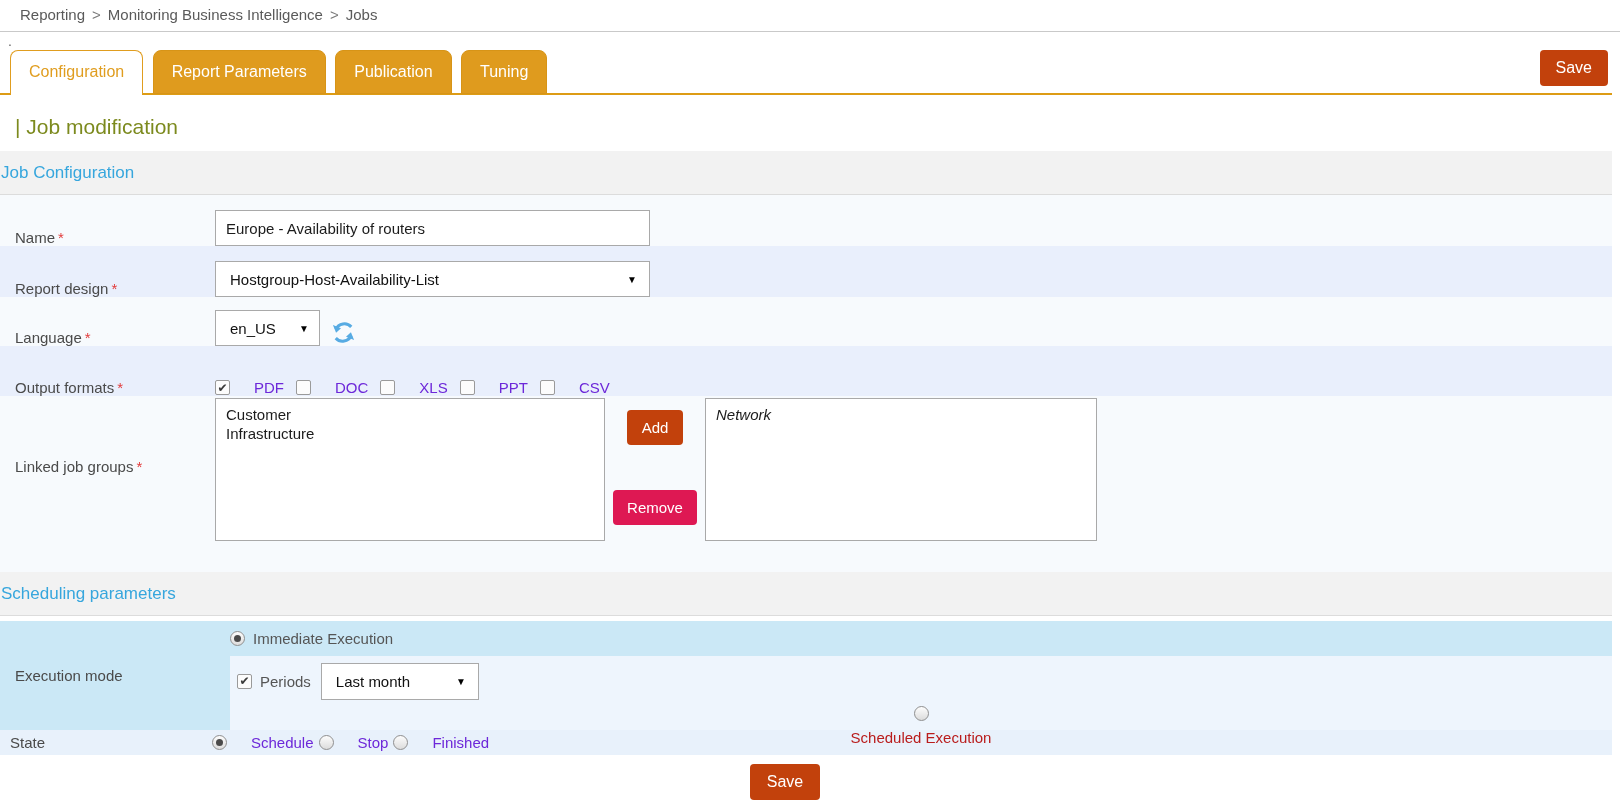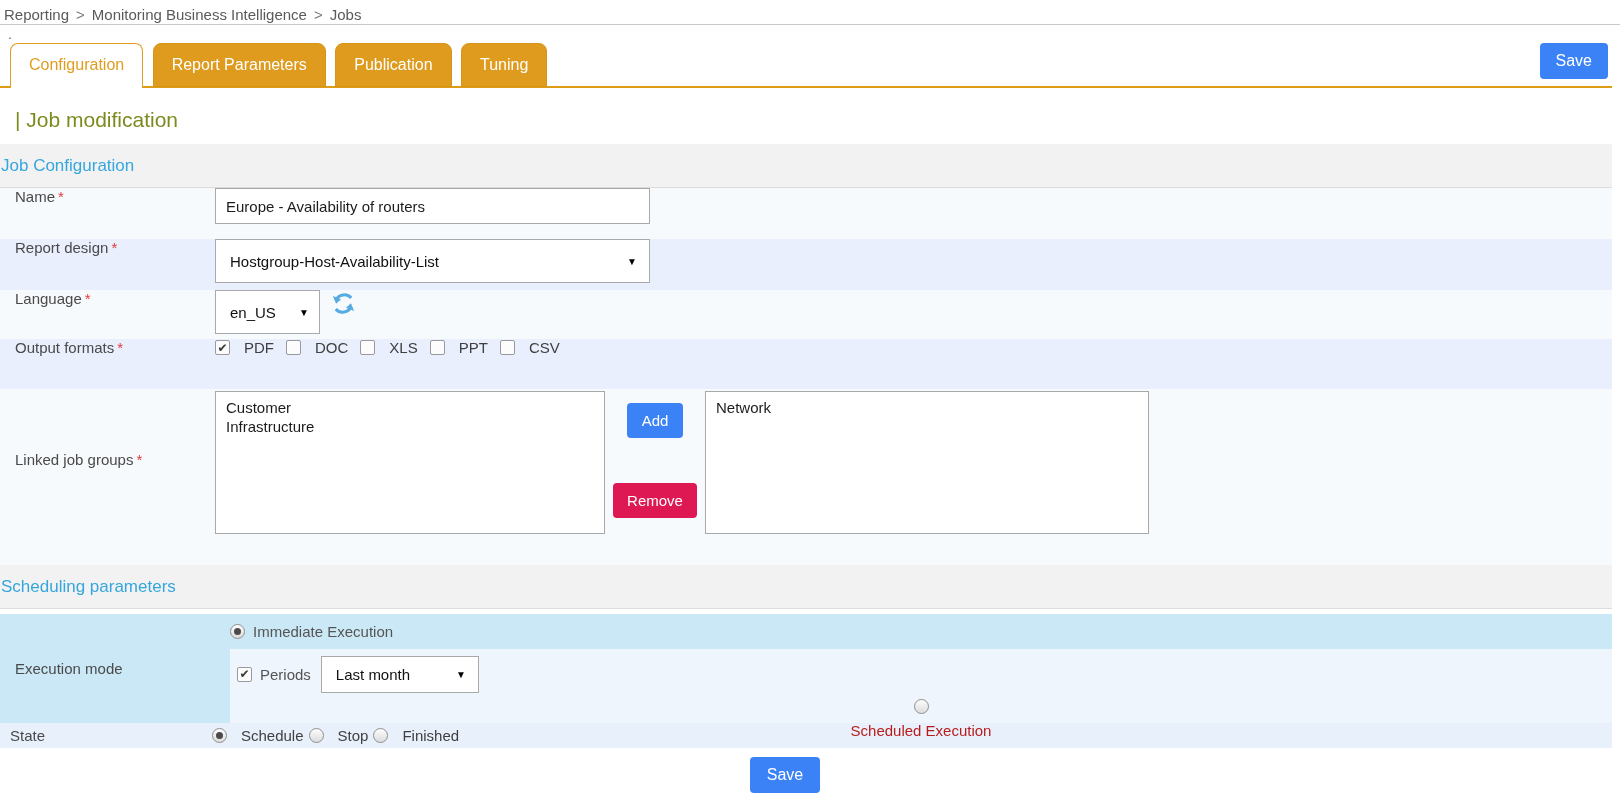--- a/index.html
+++ b/index.html
@@ -1,87 +1,87 @@
 <!DOCTYPE html>
 <html><head>
 <meta charset="utf-8">
 <style>
   * { margin:0; padding:0; box-sizing:border-box; }
   html,body { width:1620px; height:808px; background:#fff; overflow:hidden;
               font-family:"Liberation Sans", sans-serif; color:#4a4a4a; }
 
   
-  .breadcrumb { height:25px; padding:6px 0 0 4px; font-size:15px; color:#5a5a5a;
+  .breadcrumb { height:32px; padding:6px 0 0 20px; font-size:15px; color:#5a5a5a;
                 border-bottom:1px solid #c9c9c9; }
   .breadcrumb .sep { margin:0 7px; color:#7a7a7a; }
   .dot-line { height:18px; padding:4px 0 0 8px; font-size:14px; color:#666; line-height:10px; }
 
   
   .tabbar { position:relative; height:45px; width:1612px; padding-left:10px; }
   .tab-underline { position:absolute; left:0; bottom:0; width:1612px; height:2px;
                    background:#dd9c15; z-index:0; }
   .tab { position:relative; display:inline-block; height:44px; line-height:42px;
          padding:0 18px; margin-right:5px; font-size:16px; vertical-align:bottom;
          border-radius:8px 8px 0 0; cursor:pointer; z-index:1; }
   .tab.inactive { background:#df9b1e; color:#fff; border:1px solid #d79417; }
   .tab.active { background:#fff; color:#e09d1f; border:1px solid #e09d1f; border-bottom:none;
                 z-index:2; }
   .tab.active::after { content:""; position:absolute; left:0; right:0; bottom:-2px; height:3px;
                        background:#fff; }
   .btn { display:inline-block; border:none; border-radius:4px; color:#fff; cursor:pointer;
          font-family:"Liberation Sans", sans-serif; text-align:center; }
-  .btn-green { background:#3b82f6; }
+  .btn-green { background:#c2410c; }
   .btn-red { background:#de1853; }
   .save-top { position:absolute; right:4px; top:0; height:36px; padding:0 16px;
               font-size:16px; line-height:36px; }
 
   
   .page-title { margin:20px 0 12px 15px; font-size:21px; color:#7c8a1e; font-weight:normal; }
   .section-band { width:1612px; height:44px; line-height:44px; padding-left:1px;
                   background:#f2f2f2; border-bottom:1px solid #dcdcdc;
                   font-size:17px; color:#36a6dd; }
 
   
-  .form-row { display:flex; width:1612px; align-items:flex-start; }
+  .form-row { display:flex; width:1612px; align-items:flex-end; }
   .row-light { background:#f7fafd; }
   .row-blue  { background:#e9effc; }
   .row-label { width:215px; padding-left:15px; flex:none; font-size:15px; color:#4a4a4a; }
   .req { color:#e23b3b; margin-left:3px; }
   .h51 { height:51px; } .h49 { height:49px; } .h42 { height:50px; }
 
   .text-input { width:435px; height:36px; border:1px solid #a9a9a9; background:#fff;
                 padding:0 10px; font-size:15px; color:#1c1c1c;
                 font-family:"Liberation Sans", sans-serif; }
-  .select { display:inline-flex; align-items:center; height:44px; border:1px solid #a9a9a9;
+  .select { display:inline-flex; align-items:center; height:36px; border:1px solid #a9a9a9;
             background:#fff; font-size:15px; color:#111; cursor:pointer; }
   .select .arrow { margin-left:auto; font-size:10px; color:#000; }
   .sel-report { width:435px; padding:0 12px 0 14px; }
   .sel-lang { width:105px; padding:0 10px 0 14px;gap:12px; }
   .sel-period { width:158px; height:37px; padding:0 12px 0 14px; }
 
   .refresh-wrap { margin-left:10px; display:inline-flex; align-items:center; cursor:pointer; }
 
   
   .cb { width:15px; height:15px; flex:none; border:1px solid #9a9a9a; border-radius:2px;
         background:#fcfcfc; display:inline-flex; align-items:center; justify-content:center;
         cursor:pointer; }
   .cb.checked::before { content:"\2714"; font-size:12px; color:#3a3a3a; line-height:1; }
   .radio { width:15px; height:15px; flex:none; border:1px solid #8f8f8f; border-radius:50%;
            background:linear-gradient(#fdfdfd,#dcdcdc); display:inline-flex; align-items:center;
            justify-content:center; cursor:pointer; }
   .radio.checked::before { content:""; width:7px; height:7px; border-radius:50%; background:#4a4a4a; }
-  .opt { display:inline-flex; align-items:center; gap:14px; font-size:15px; color:#404040;
+  .opt { display:inline-flex; align-items:center; gap:24px; font-size:15px; color:#6d28d9;
          margin-right:12px; }
 
   
   .row-linked { height:176px; align-items:flex-start; }
   .row-linked .row-label { margin-top:62px; }
   .listbox { height:143px; margin-top:2px; border:1px solid #a9a9a9; background:#fff;
              padding:6px 10px; font-size:15px; color:#1c1c1c; overflow:auto; }
-  .lb-left { width:390px; } .lb-right { width:444px; }
+  .lb-left { width:390px; } .lb-right { width:392px;font-style:italic; }
   .listbox .option { line-height:19px; cursor:pointer; }
   .transfer-col { width:100px; flex:none; display:flex; flex-direction:column;
                   align-items:center; }
   .btn-add { margin-top:14px; padding:9px 15px; font-size:15px; }
   .btn-remove { margin-top:45px; padding:9px 14px; font-size:15px; }
 
   
   .exec-block { display:flex; width:1612px; margin-top:5px; }
   .exec-label { width:230px; flex:none; background:#cbe8f6; padding-left:15px;
                 display:flex; align-items:center; font-size:15px; color:#4a4a4a; }

